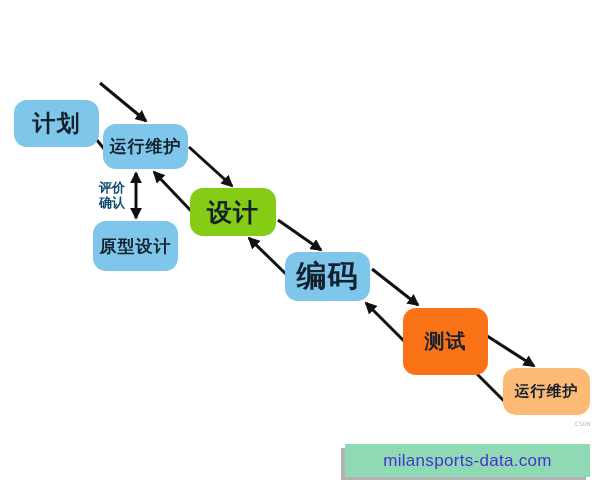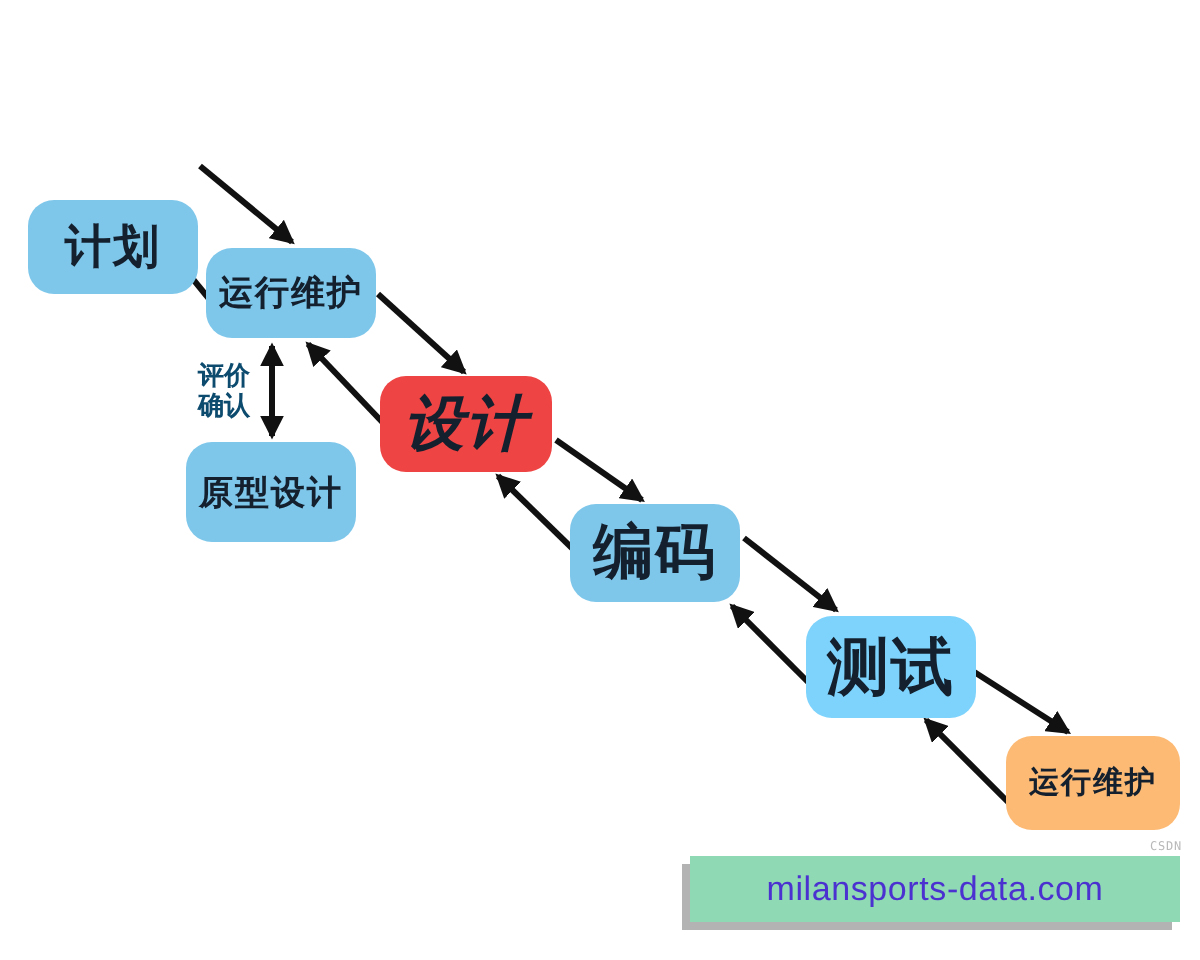--- a/index.html
+++ b/index.html
@@ -18,21 +18,21 @@
     box-sizing:border-box;
     user-select:none;
   }
   #arrow-layer{position:absolute;left:0;top:0;}
   .edge-label{
     position:absolute;left:99px;top:180px;
     font-size:13px;font-weight:700;color:#0c4a6e;
     line-height:15px;white-space:nowrap;
   }
   .banner{
-    position:absolute;left:345px;top:428px;width:245px;height:33px;
+    position:absolute;left:345px;top:444px;width:245px;height:33px;
     display:flex;align-items:center;justify-content:center;
   }
   .banner-text{
     font-size:17px;font-weight:500;letter-spacing:.3px;
   }
   .csdn-watermark{
     position:absolute;left:543px;top:420px;width:48px;height:8px;
     font-size:6px;color:#b9b9b9;text-align:right;
     letter-spacing:.4px;line-height:8px;overflow:hidden;
     font-family:"DejaVu Sans Mono",monospace;
@@ -71,17 +71,17 @@
 
   <div class="csdn-watermark">CSDN @······</div>
 
   <div class="banner" style="background: rgb(143, 217, 180); box-shadow: rgb(179, 179, 179) -4px 4px 0px 0px;">
     <span class="banner-text" style="color: rgb(75, 50, 208);">milansports-data.com</span>
   </div>
 
 <div class="node" style="left: 14px; top: 56px; width: 85px; height: 47px; font-size: 23px; background: rgb(126, 199, 235); color: rgb(20, 32, 46); margin-top: 44px;">计划</div>
     <div class="node" style="left: 103px; top: 124px; width: 85px; height: 45px; font-size: 17px; background: rgb(126, 199, 235); color: rgb(20, 32, 46);">运行维护</div>
     <div class="node" style="left: 93px; top: 221px; width: 85px; height: 50px; font-size: 17px; background: rgb(126, 199, 235); color: rgb(20, 32, 46);">原型设计</div>
-    <div class="node" style="left: 190px; top: 188px; width: 86px; height: 48px; font-size: 30px; background: #ef4444; color: rgb(20, 32, 46); font-style: italic;">设计</div>
+    <div class="node" style="left: 190px; top: 188px; width: 86px; height: 48px; font-size: 25px; background: #84cc16; color: rgb(20, 32, 46);">设计</div>
     <div class="node" style="left: 285px; top: 252px; width: 85px; height: 49px; font-size: 30px; background: rgb(126, 199, 235); color: rgb(20, 32, 46);">编码</div>
-    <div class="node" style="left: 403px; top: 308px; width: 85px; height: 51px; font-size: 31px; background: #7dd3fc; color: rgb(20, 32, 46);">测试</div>
+    <div class="node" style="left: 403px; top: 308px; width: 85px; height: 67px; font-size: 20px; background: #f97316; color: rgb(20, 32, 46);">测试</div>
     <div class="node" style="left: 503px; top: 368px; width: 87px; height: 47px; font-size: 15px; background: #fdba74; color: rgb(20, 32, 46);">运行维护</div>
   </div>
 
 </body></html>

